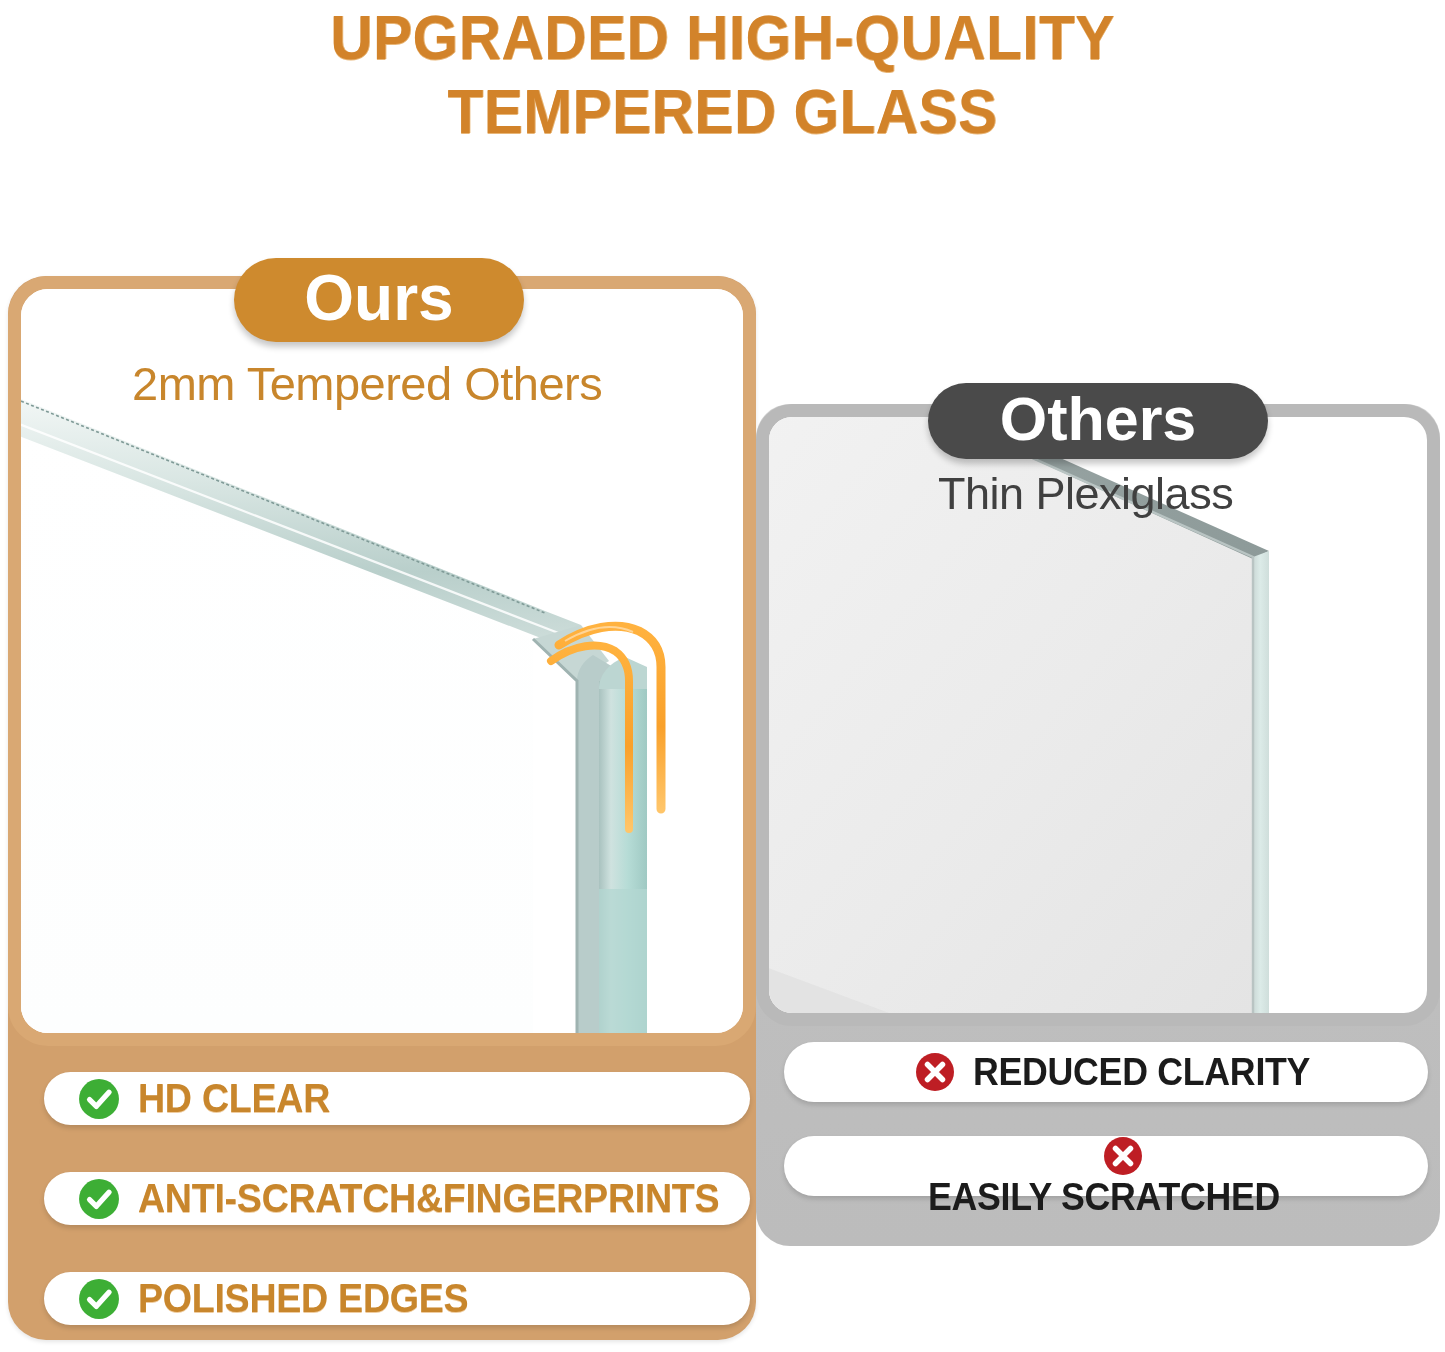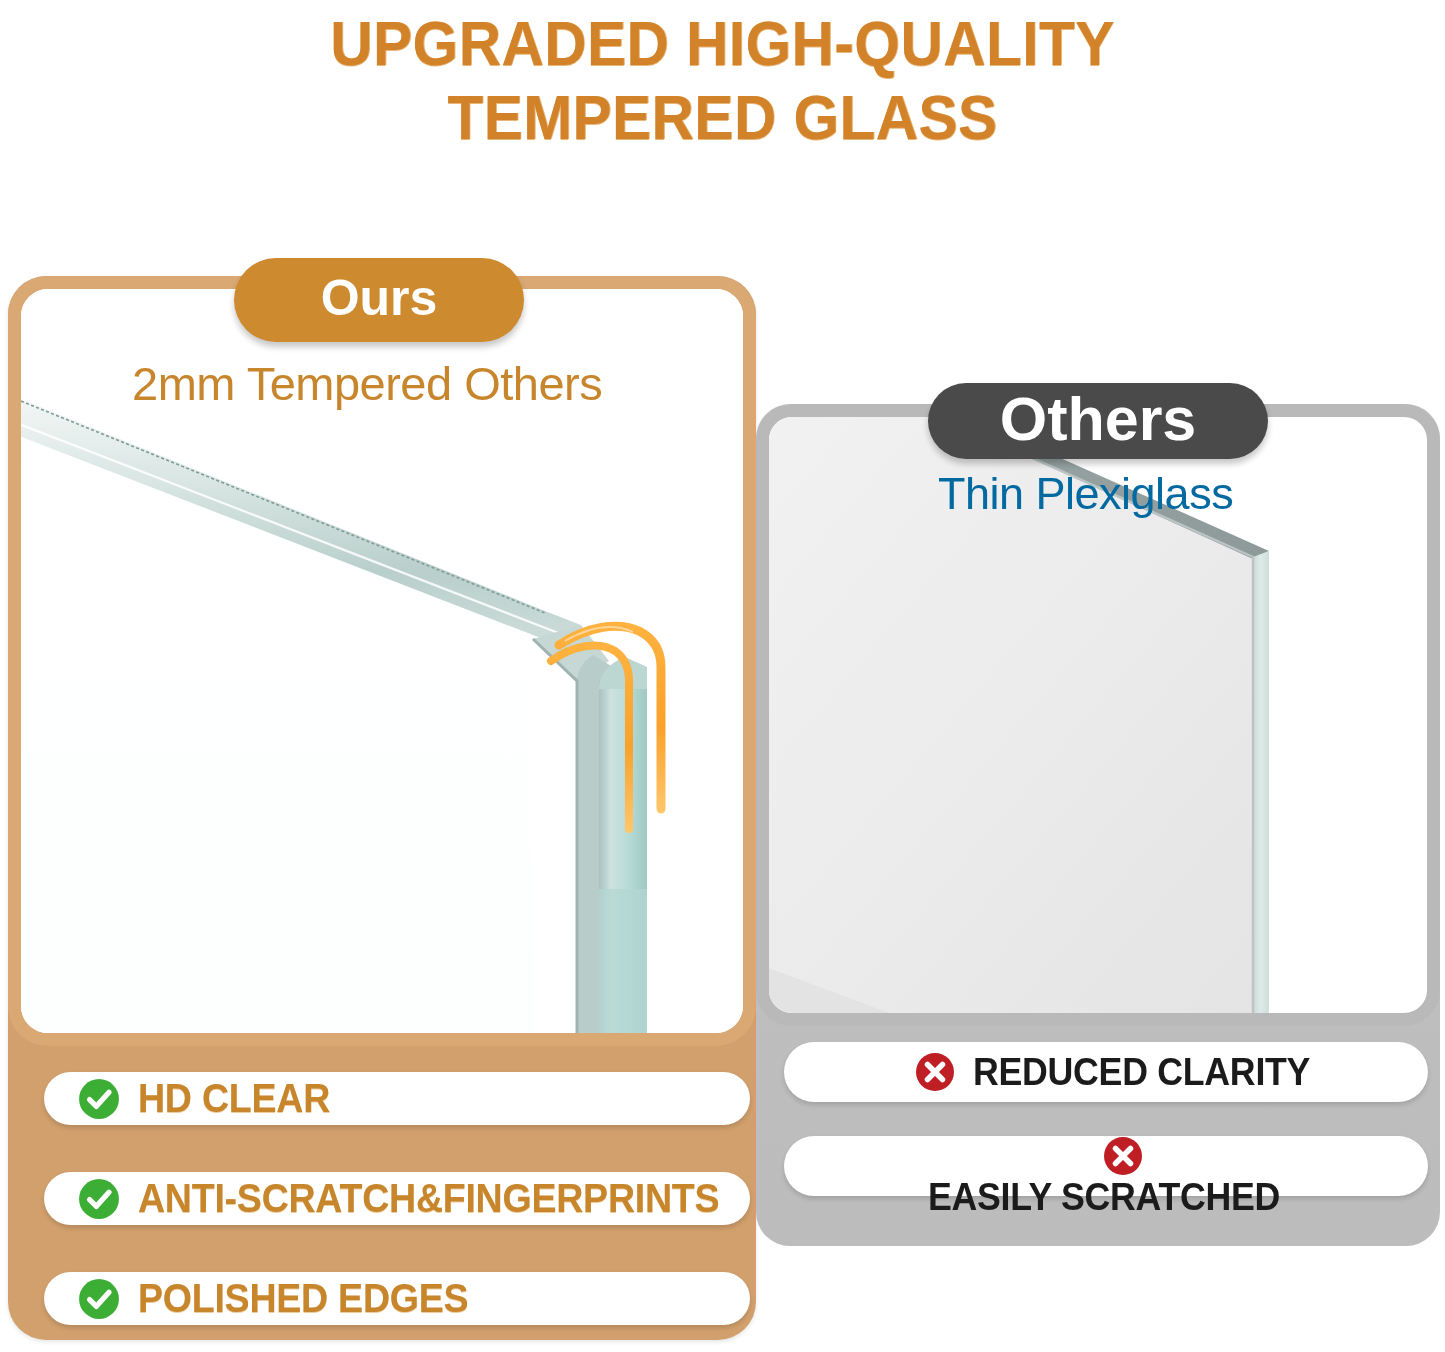--- a/index.html
+++ b/index.html
@@ -4,21 +4,21 @@
 <style>
   * { margin:0; padding:0; box-sizing:border-box; }
   html,body { background:#ffffff; }
   body {
     width:1445px; height:1352px; position:relative; overflow:hidden;
     font-family:"Liberation Sans", sans-serif;
   }
 
   
   .headline{
-    position:absolute; left:0; top:6px; width:1445px;
+    position:absolute; left:0; top:0; width:1445px;
     text-align:center;
     font-family:"Liberation Sans", sans-serif;
     font-weight:700;
     font-size:63px;
     line-height:74px;
     letter-spacing:0.5px;
     color:#D2832A;
     text-shadow:0 1px 0 #e8b678, 1px 0 0 #e8b678;
     -webkit-font-smoothing:antialiased;
   }
@@ -68,21 +68,21 @@
     font-family:"Liberation Sans", sans-serif;
     font-weight:700;
     -webkit-font-smoothing:antialiased;
     z-index:20;
   }
   .badge-ours{
     left:234px; top:258px; width:290px; height:84px;
     background:linear-gradient(180deg,#D08C2F 0%, #C9842A 60%, #B8762270 100%);
     background:#CE8A2E;
     border-radius:42px;
-    font-size:50px;
+    font-size:64px;
     box-shadow:0 5px 6px rgba(0,0,0,.22);
   }
   .badge-ours .btxt{ transform:translateY(-2px); }
   .badge-others{
     left:928px; top:383px; width:340px; height:76px;
     background:#4A4A4A;
     border-radius:38px;
     font-size:61px;
     box-shadow:0 5px 6px rgba(0,0,0,.22);
   }
@@ -95,21 +95,21 @@
     font-weight:400;
     -webkit-font-smoothing:antialiased;
     white-space:nowrap;
   }
   .cap-ours{
     left:132px; top:356px;
     font-size:47px; color:#C8862C; letter-spacing:-0.5px;
   }
   .cap-others{
     left:938px; top:468px;
-    font-size:45px; color:#0369a1; letter-spacing:-0.5px;
+    font-size:45px; color:#404040; letter-spacing:-0.5px;
   }
 
   
   .glass-ours{ position:absolute; left:0; top:0; width:100%; height:100%; }
 
   
   .glass-others{ position:absolute; left:0; top:0; width:100%; height:100%; }
 
   
   .feat{

